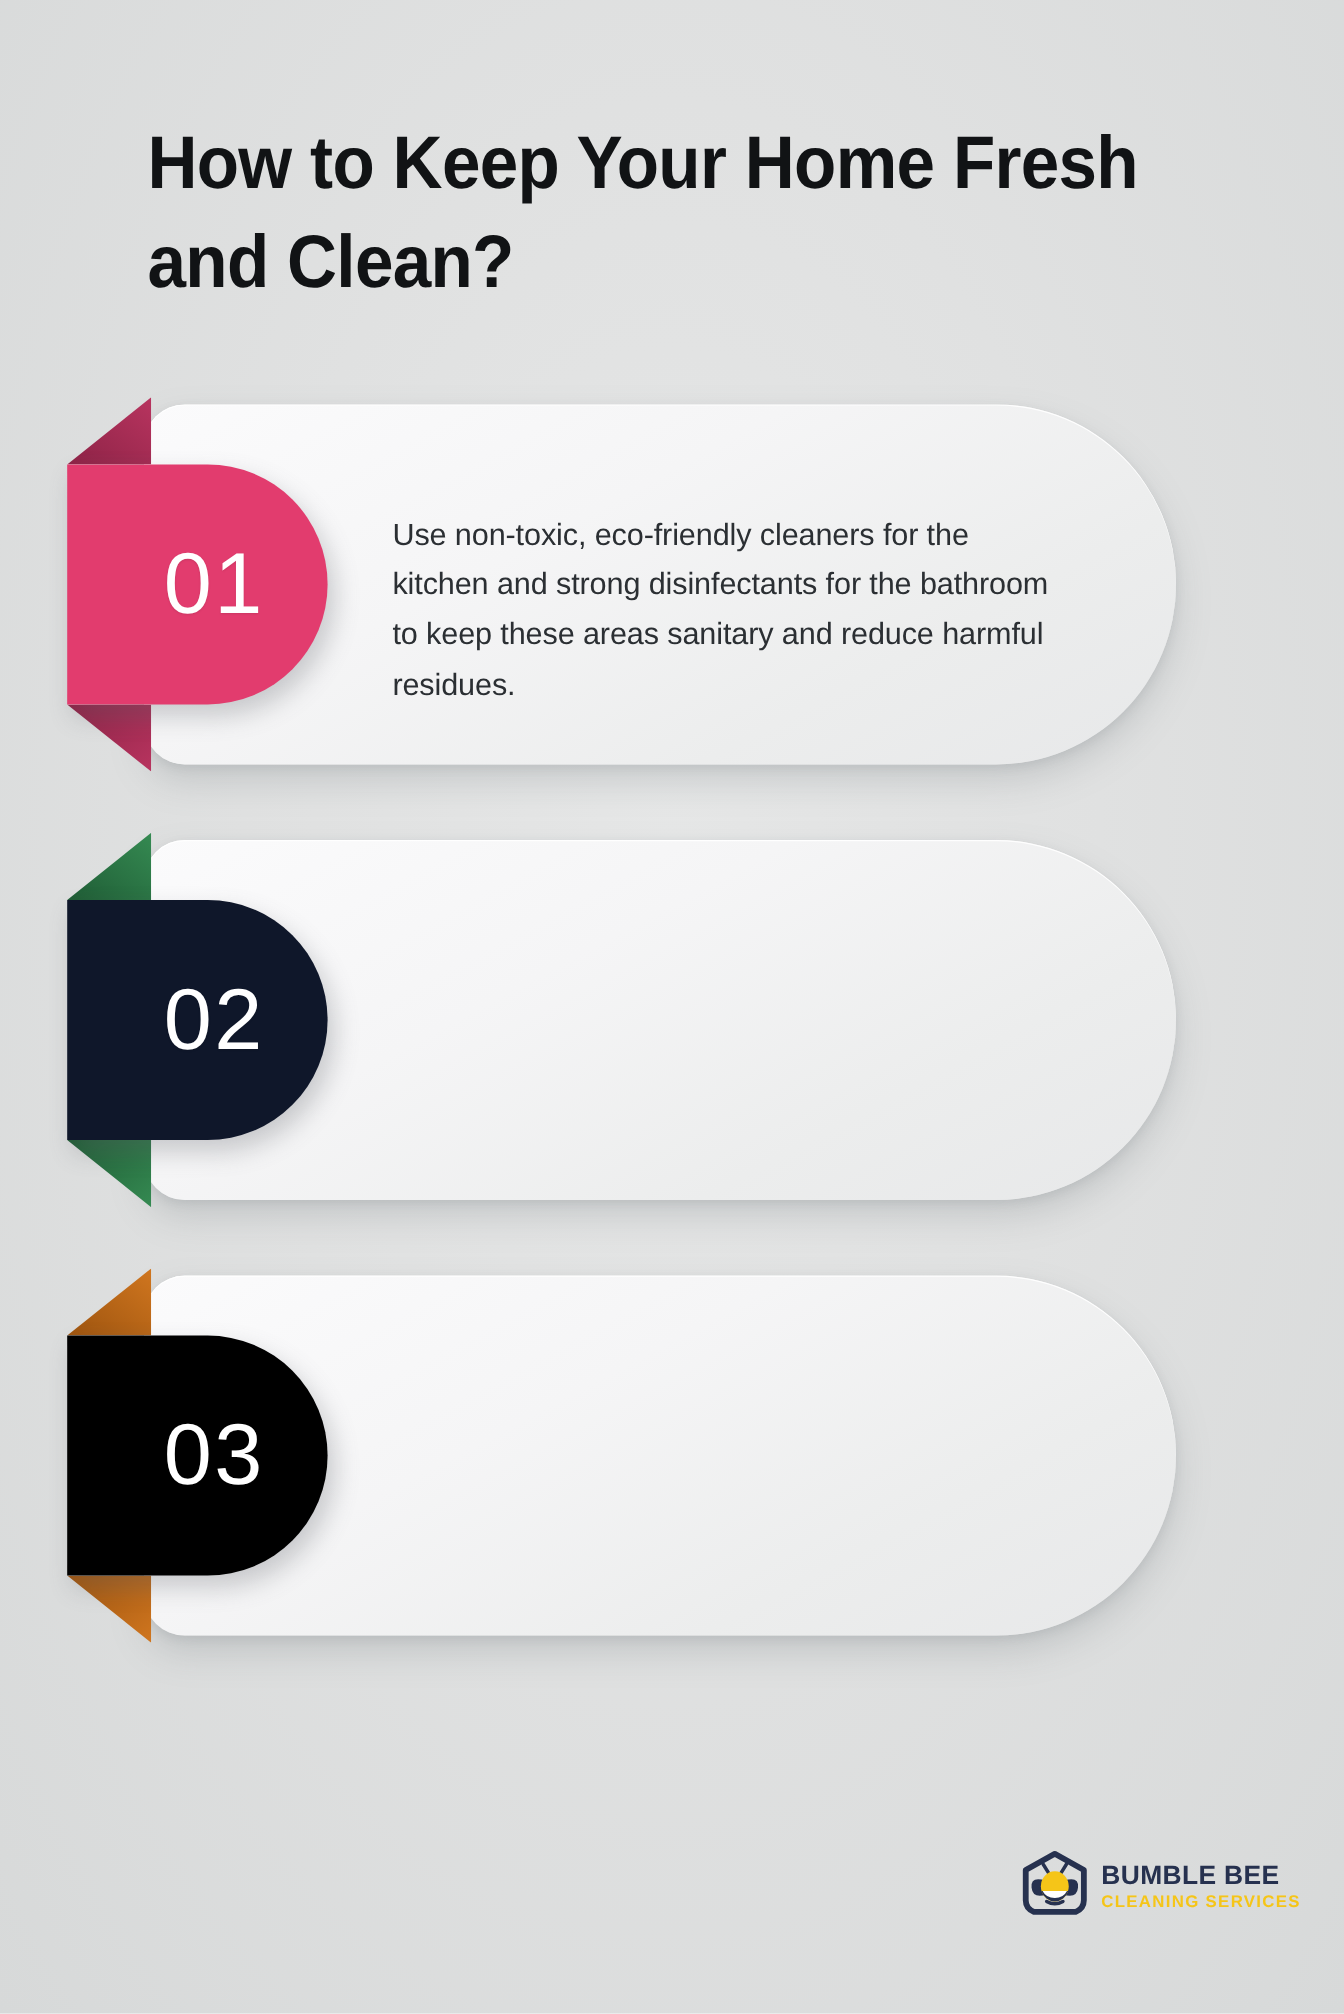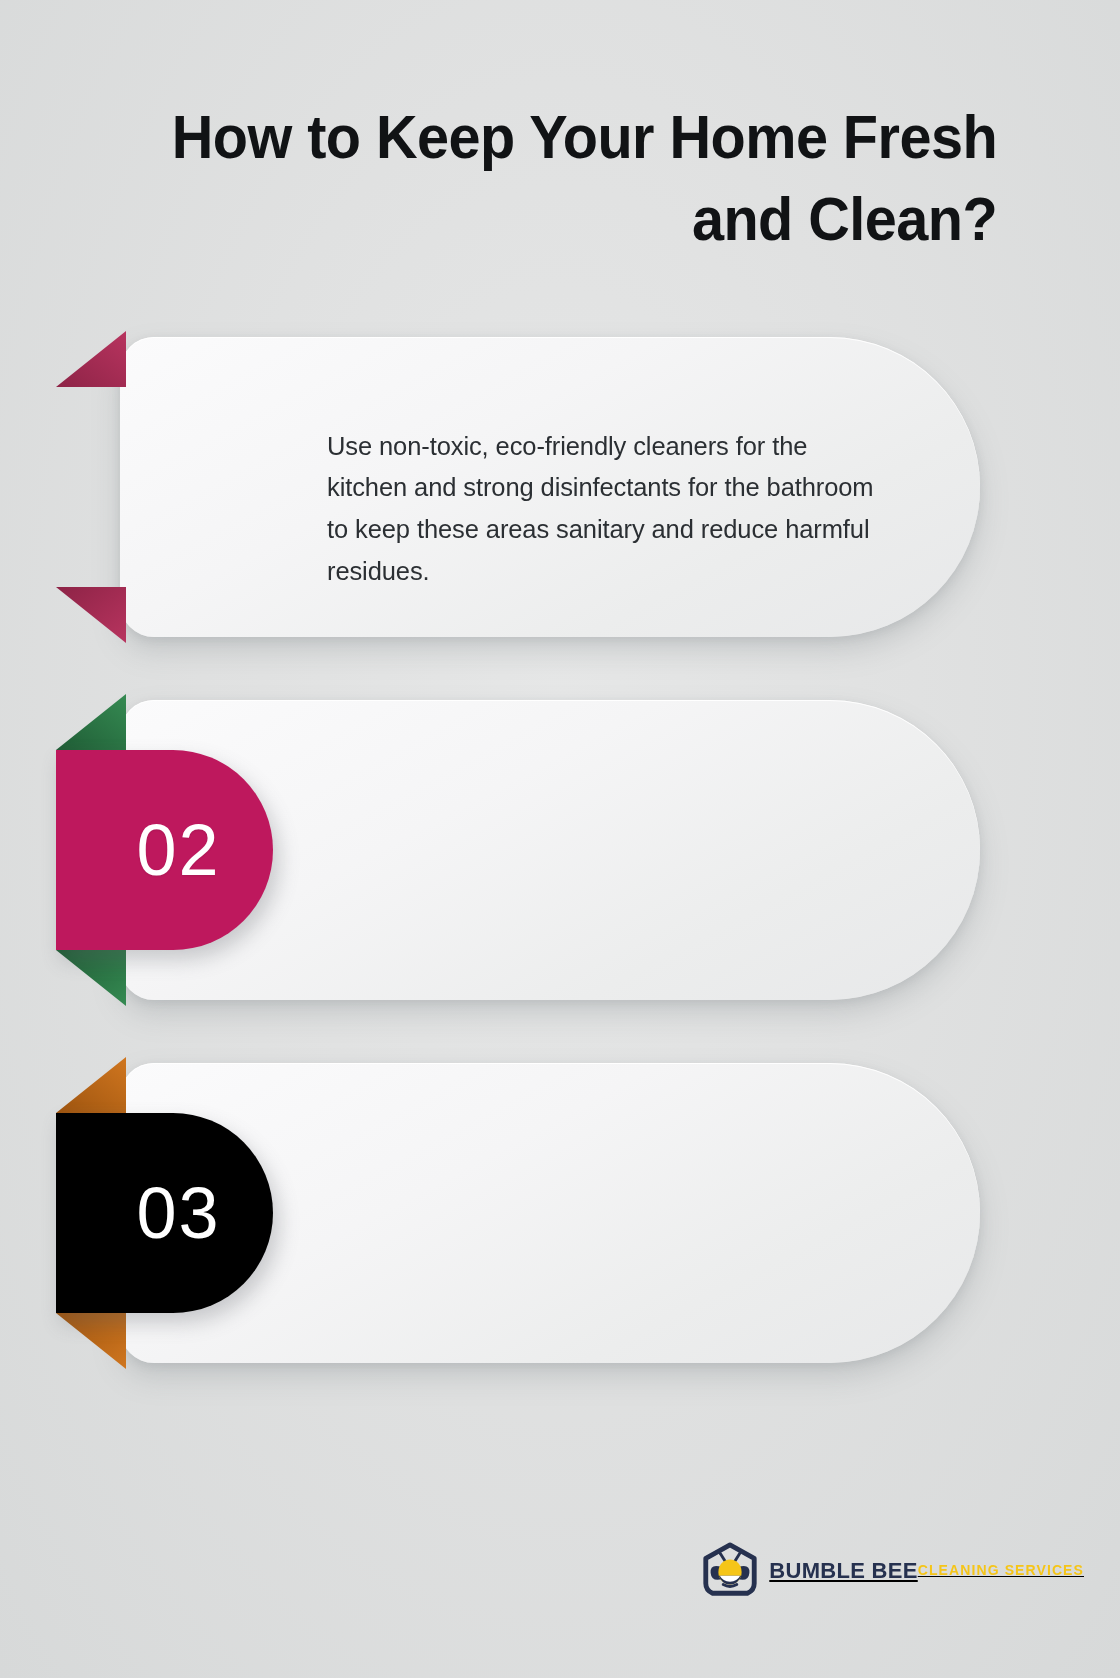--- a/index.html
+++ b/index.html
@@ -17,21 +17,21 @@
     overflow:hidden;
     -webkit-font-smoothing: antialiased;
   }
 
   
   .title-wrap {
     position:absolute;
     top:96px;
     left:0;
     width:1120px;
-    text-align:right;
+    text-align:left;
     padding:0 90px;
   }
   .title {
     font-family: "Liberation Sans Narrow", "Liberation Sans", sans-serif;
     font-size:62px;
     line-height:1.32;
     font-weight:bold;
     color:#111315;
     letter-spacing:-0.6px;
     transform: scaleX(0.93);
@@ -132,21 +132,21 @@
   .logo {
     position:absolute;
     right:36px;
     bottom:76px;
     display:flex;
     align-items:center;
     gap:8px;
     z-index:6;
   }
   .logo-mark { width:62px; height:62px; display:block; }
-  .logo-words { display:flex; flex-direction:row; line-height:1;text-decoration:underline; }
+  .logo-words { display:flex; flex-direction:column; line-height:1; }
   .logo-name {
     font-family:"Liberation Sans", "DejaVu Sans", sans-serif;
     font-weight:bold;
     font-size:22px;
     letter-spacing:0.3px;
     color:#26314f;
   }
   .logo-tag {
     font-family:"Liberation Sans", "DejaVu Sans", sans-serif;
     font-weight:bold;
@@ -182,20 +182,23 @@
       <svg viewBox="0 0 70 56" preserveAspectRatio="none">
         <defs>
             <linearGradient id="fg1b" x1="0" y1="0" x2="1" y2="1">
           <stop offset="0%" stop-color="#8d2346"></stop>
               <stop offset="100%" stop-color="#b8345f"></stop>
         </linearGradient>
           </defs>
         <polygon points="0,0 70,56 70,0" fill="url(#fg1b)"></polygon>
       </svg>
     </div>
+    <div class="badge" style="background:#e23c6e;">
+      <span class="num">01</span>
+    </div>
     <div class="body-text">
       <p>Use non-toxic, eco-friendly cleaners for the kitchen and strong disinfectants for the bathroom to keep these areas sanitary and reduce harmful residues.</p>
     </div>
   </div>
 
   <div class="card-row r2">
     <div class="panel"></div>
     <div class="fold top">
       <svg viewBox="0 0 70 56" preserveAspectRatio="none">
         <defs>
@@ -211,21 +214,21 @@
       <svg viewBox="0 0 70 56" preserveAspectRatio="none">
         <defs>
             <linearGradient id="fg2b" x1="0" y1="0" x2="1" y2="1">
           <stop offset="0%" stop-color="#1f5c35"></stop>
               <stop offset="100%" stop-color="#358a52"></stop>
         </linearGradient>
           </defs>
         <polygon points="0,0 70,56 70,0" fill="url(#fg2b)"></polygon>
       </svg>
     </div>
-    <div class="badge" style="background:#be185d;">
+    <div class="badge" style="background:#0f172a;">
       <span class="num">02</span>
     </div>
   </div>
 
   <div class="card-row r3">
     <div class="panel"></div>
     <div class="fold top">
       <svg viewBox="0 0 70 56" preserveAspectRatio="none">
         <defs>
             <linearGradient id="fg3t" x1="0" y1="1" x2="1" y2="0">

